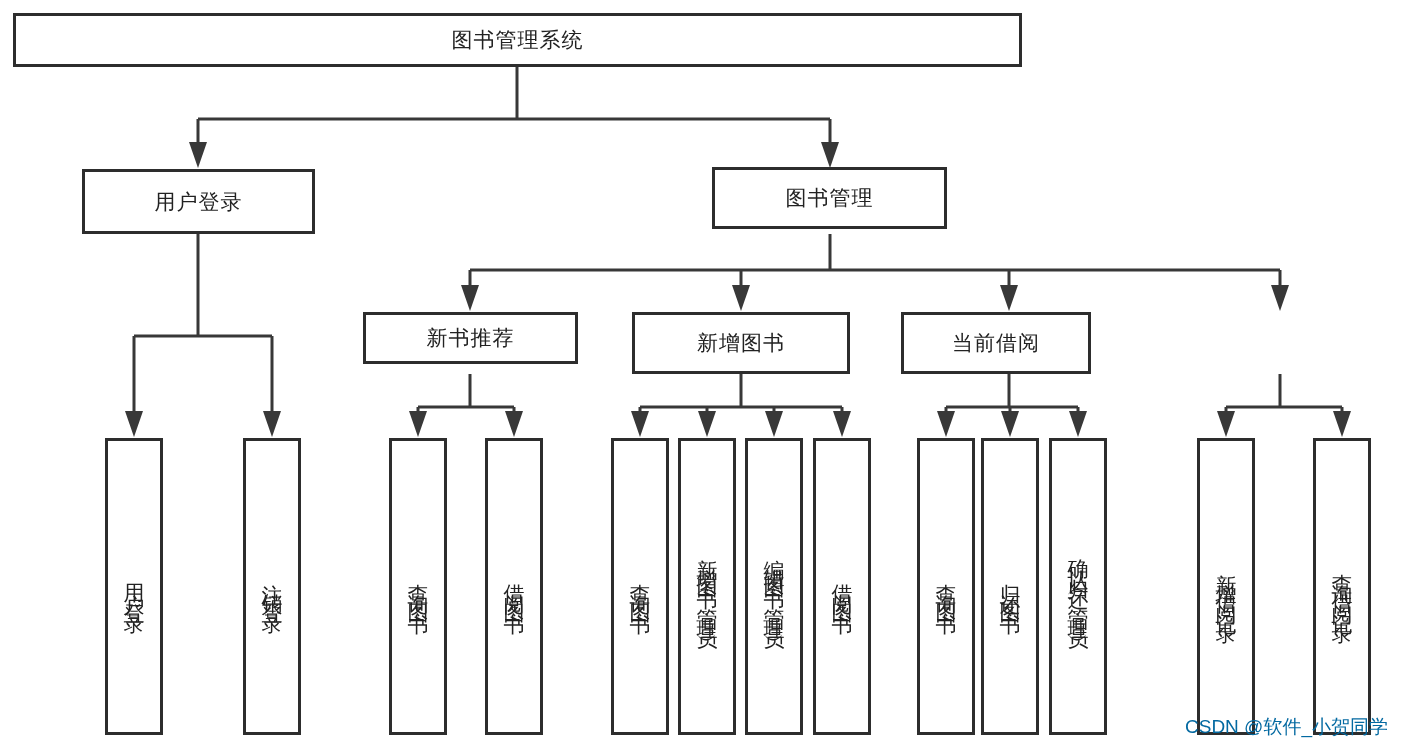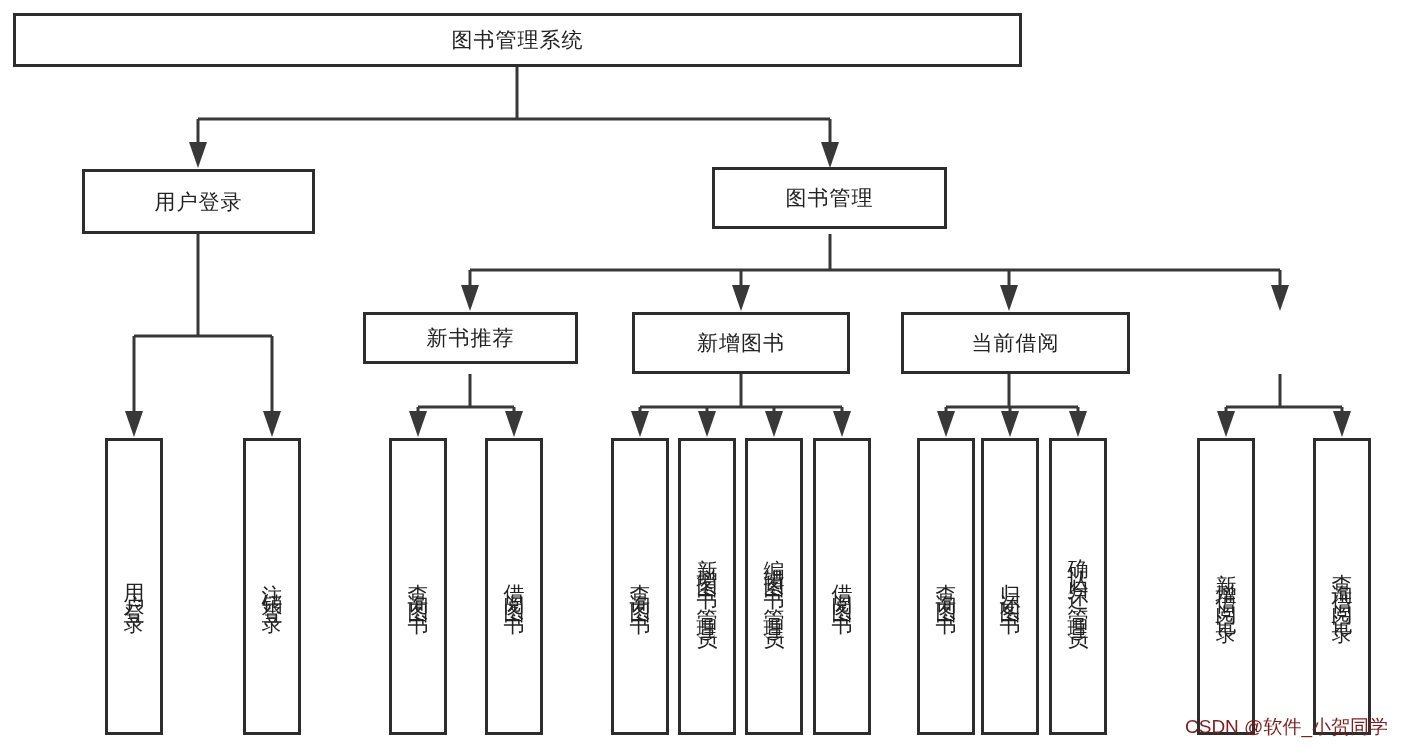--- a/index.html
+++ b/index.html
@@ -29,21 +29,21 @@
     text-orientation:mixed;
     font-size:21px;
     line-height:1.15;
     letter-spacing:10px;
     color:#222222;
   }
   .watermark {
     position:absolute;
     left:1185px; top:714px;
     width:212px;
-    color:#7f1d1d;
+    color:#0369a1;
     font-size:19px;
     white-space:nowrap;
     z-index:5;
   }
 </style>
 </head>
 <body>
 
 <div class="stage">
 
@@ -107,21 +107,21 @@
   <div class="box" style="left:712px; top:167px; width:235px; height:62px;">
     <span>图书管理</span>
   </div>
 
   <div class="box" style="left:363px; top:312px; width:215px; height:52px;">
     <span>新书推荐</span>
   </div>
   <div class="box" style="left:632px; top:312px; width:218px; height:62px;">
     <span>新增图书</span>
   </div>
-  <div class="box" style="left:901px; top:312px; width:229px; height:62px;">
+  <div class="box" style="left:901px; top:312px; width:190px; height:62px;">
     <span>当前借阅</span>
   </div>
 
   <div class="box leaf" style="left:105px; top:438px; width:58px; height:297px;">
     <span class="vtext">用户登录</span>
   </div>
   <div class="box leaf" style="left:243px; top:438px; width:58px; height:297px;">
     <span class="vtext">注销登录</span>
   </div>
 

